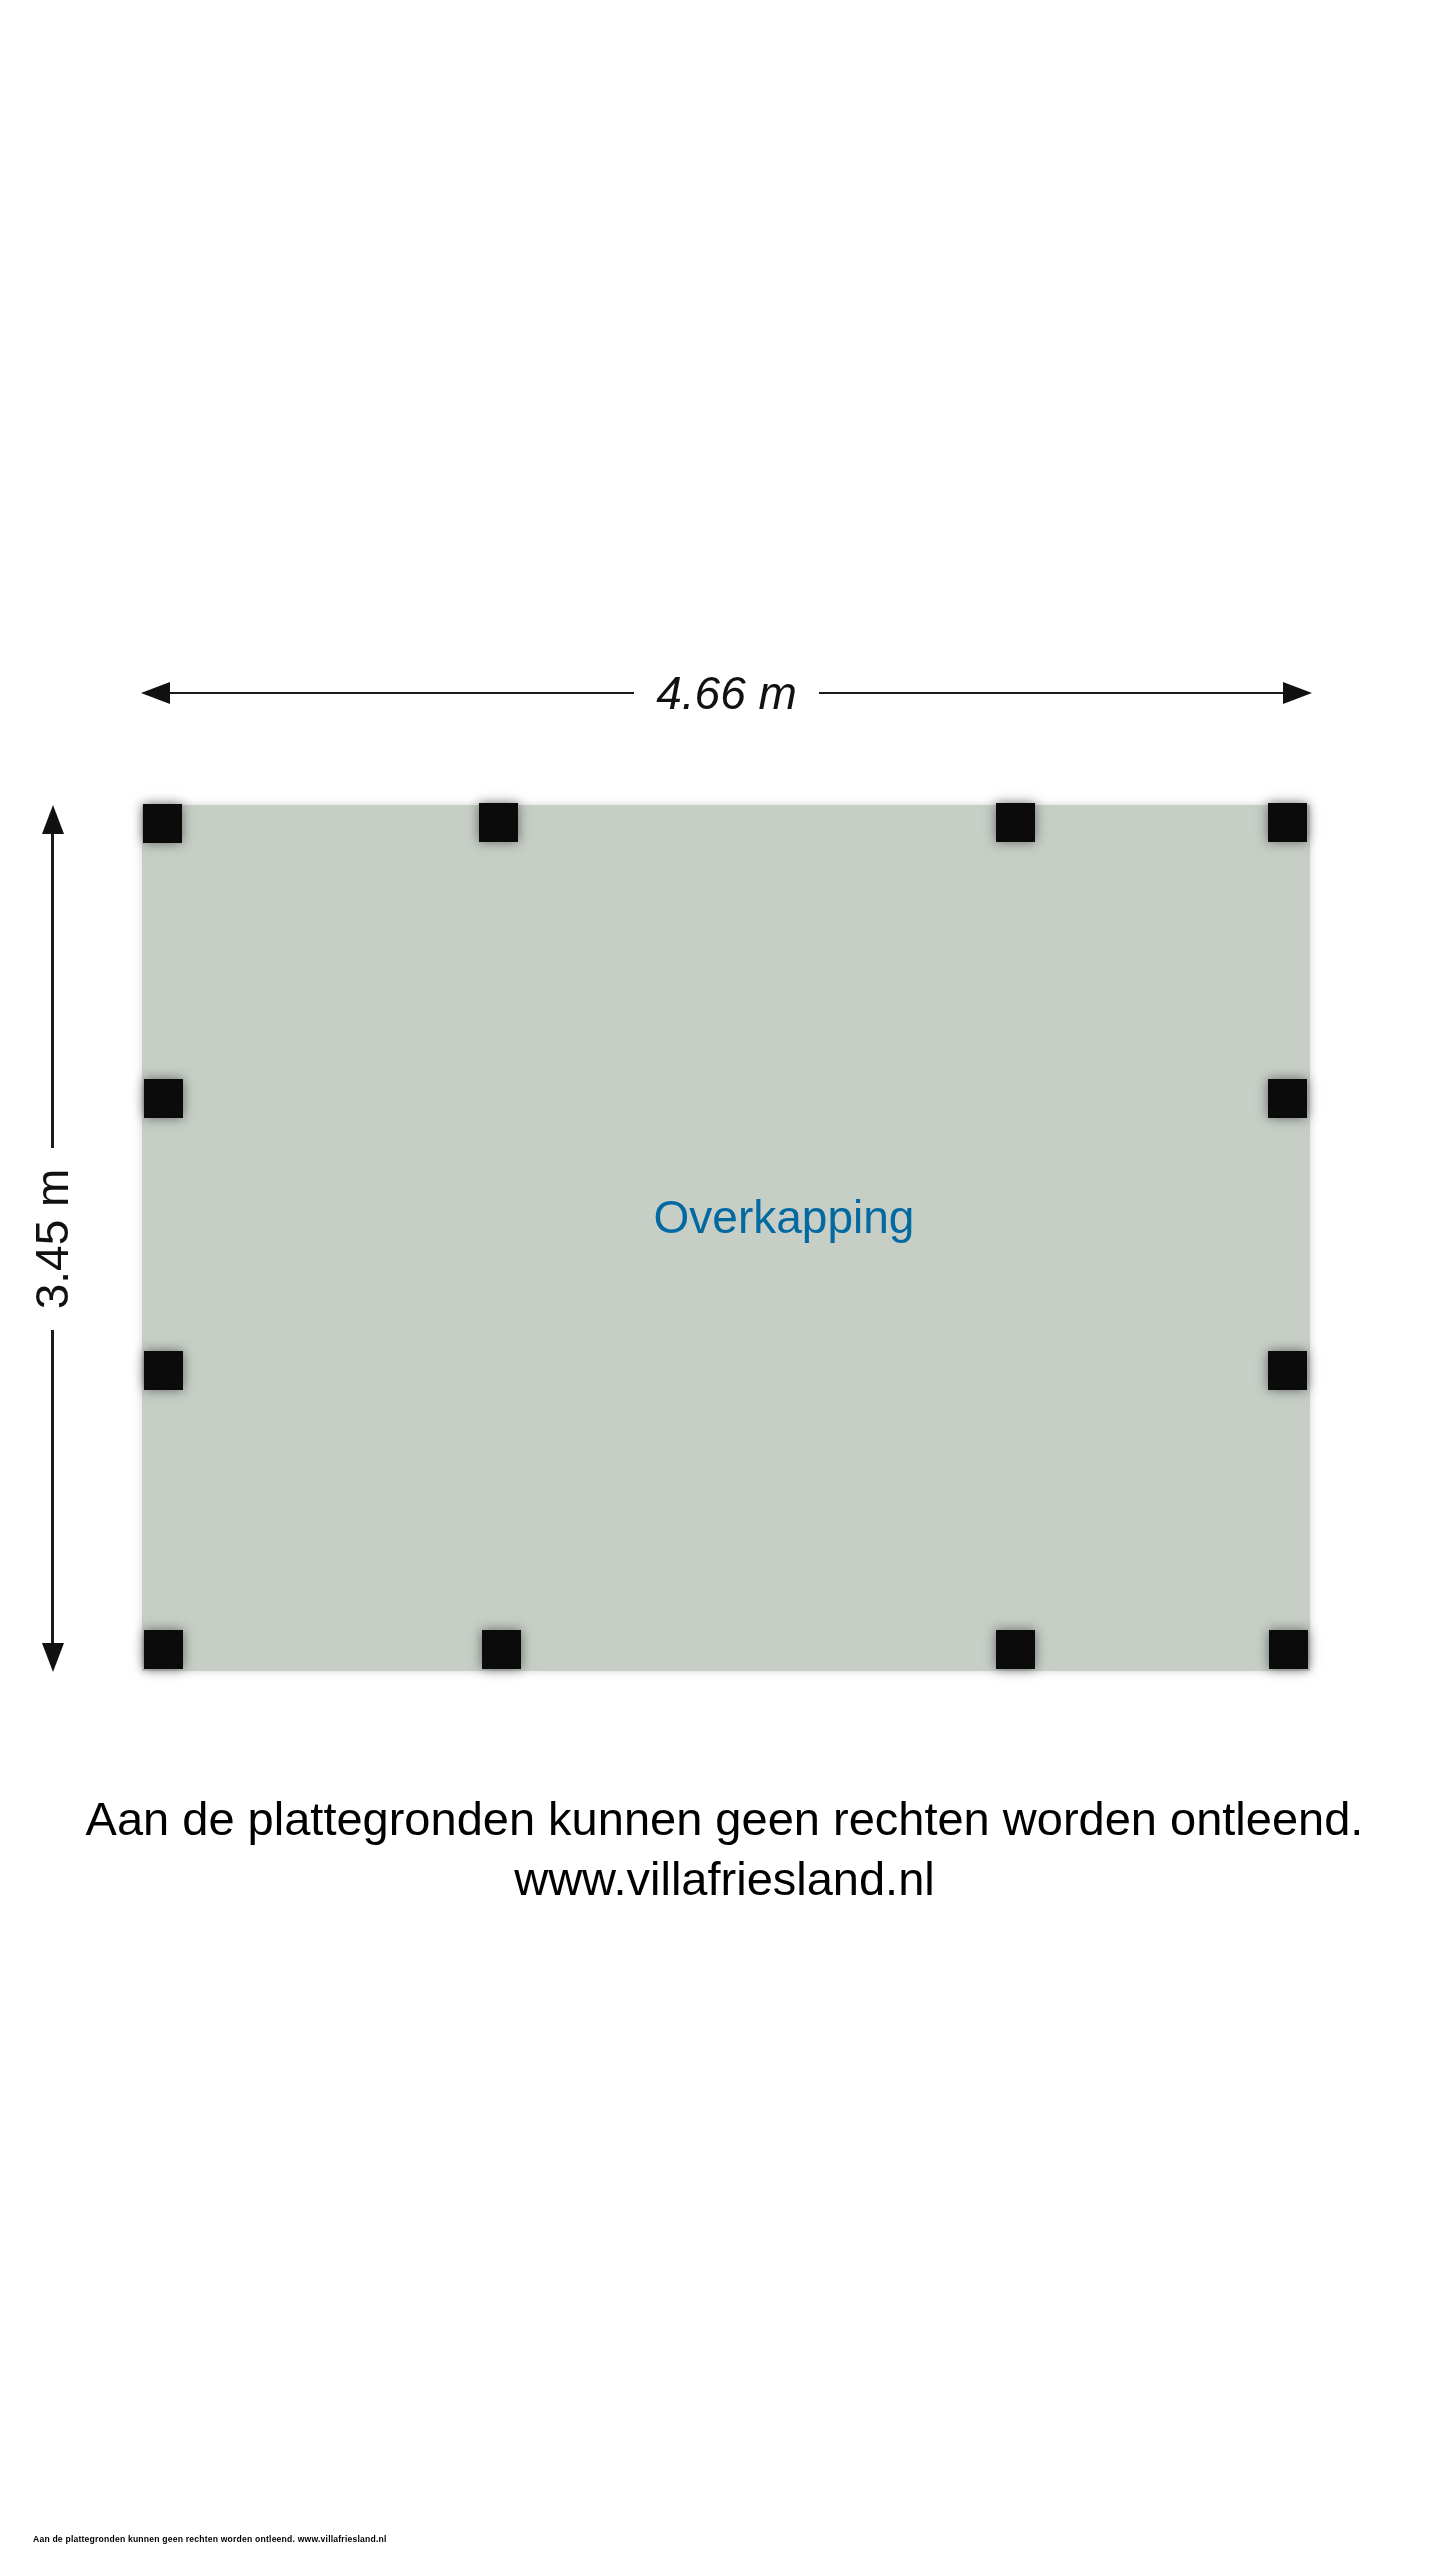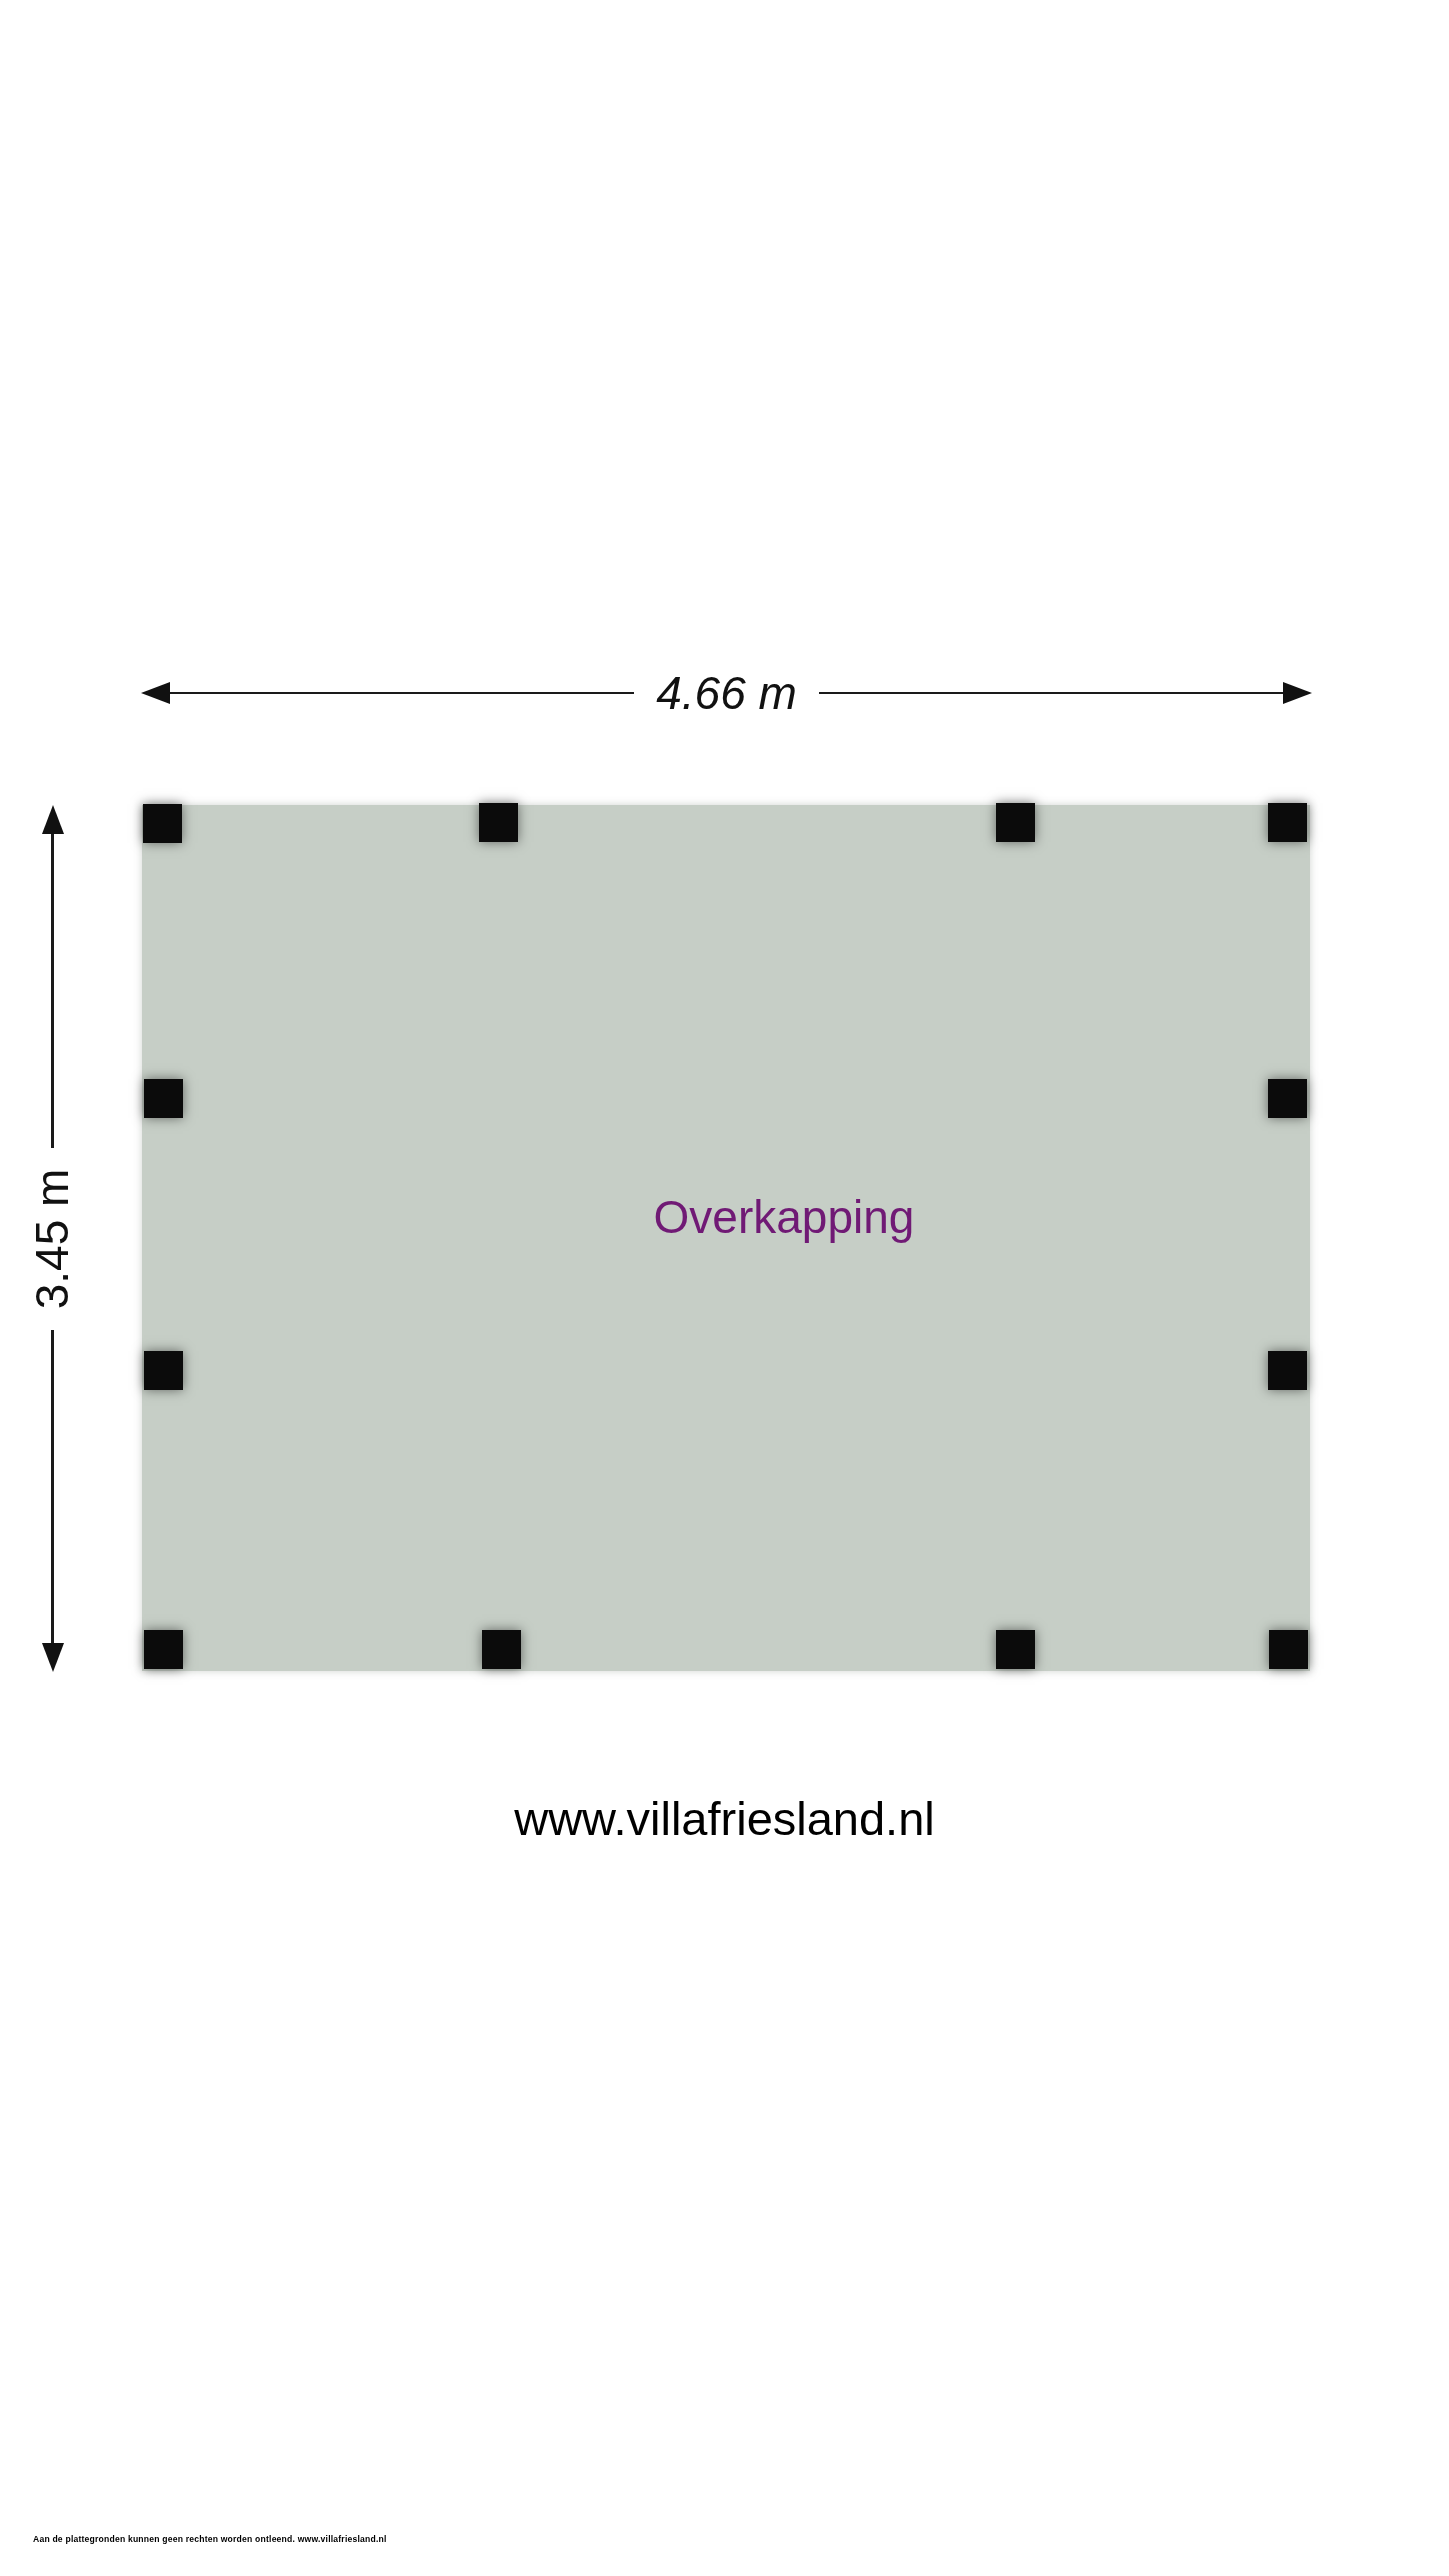--- a/index.html
+++ b/index.html
@@ -43,21 +43,21 @@
   .dim-left .lbl { transform:rotate(-90deg); font-size:46px; white-space:nowrap; }
 
   
   .floor {
     position:absolute; left:142px; top:805px; width:1168px; height:866px;
     background:#c6cec6;
     box-shadow:0 0 7.7px rgba(90,100,90,0.28);
   }
   .room-label {
     position:absolute; left:142px; top:1192px; width:1284px;
-    text-align:center; font-size:46px; line-height:50px; color:#701a75;
+    text-align:center; font-size:46px; line-height:50px; color:#0369a1;
   }
   .post {
     position:absolute; width:39px; height:39px;
     background:#0b0b0b;
     box-shadow:0 0 11px rgba(0,0,0,0.5);
   }
 
   
   .disclaimer {
     position:absolute; left:0; top:1789px; width:1449px;
@@ -102,17 +102,18 @@
 <div class="post" style="left:144px;  top:1079px;"></div>
 <div class="post" style="left:1268px; top:1079px;"></div>
 <div class="post" style="left:144px;  top:1351px;"></div>
 <div class="post" style="left:1268px; top:1351px;"></div>
 <div class="post" style="left:144px;  top:1630px;"></div>
 <div class="post" style="left:482px;  top:1630px;"></div>
 <div class="post" style="left:996px; top:1630px;"></div>
 <div class="post" style="left:1269px; top:1630px;"></div>
 
 <div class="disclaimer">
+  <div>Aan de plattegronden kunnen geen rechten worden ontleend.</div>
   <div>www.villafriesland.nl</div>
 </div>
 
 <div class="fineprint">Aan de plattegronden kunnen geen rechten worden ontleend. www.villafriesland.nl</div>
 
 
 </body></html>

